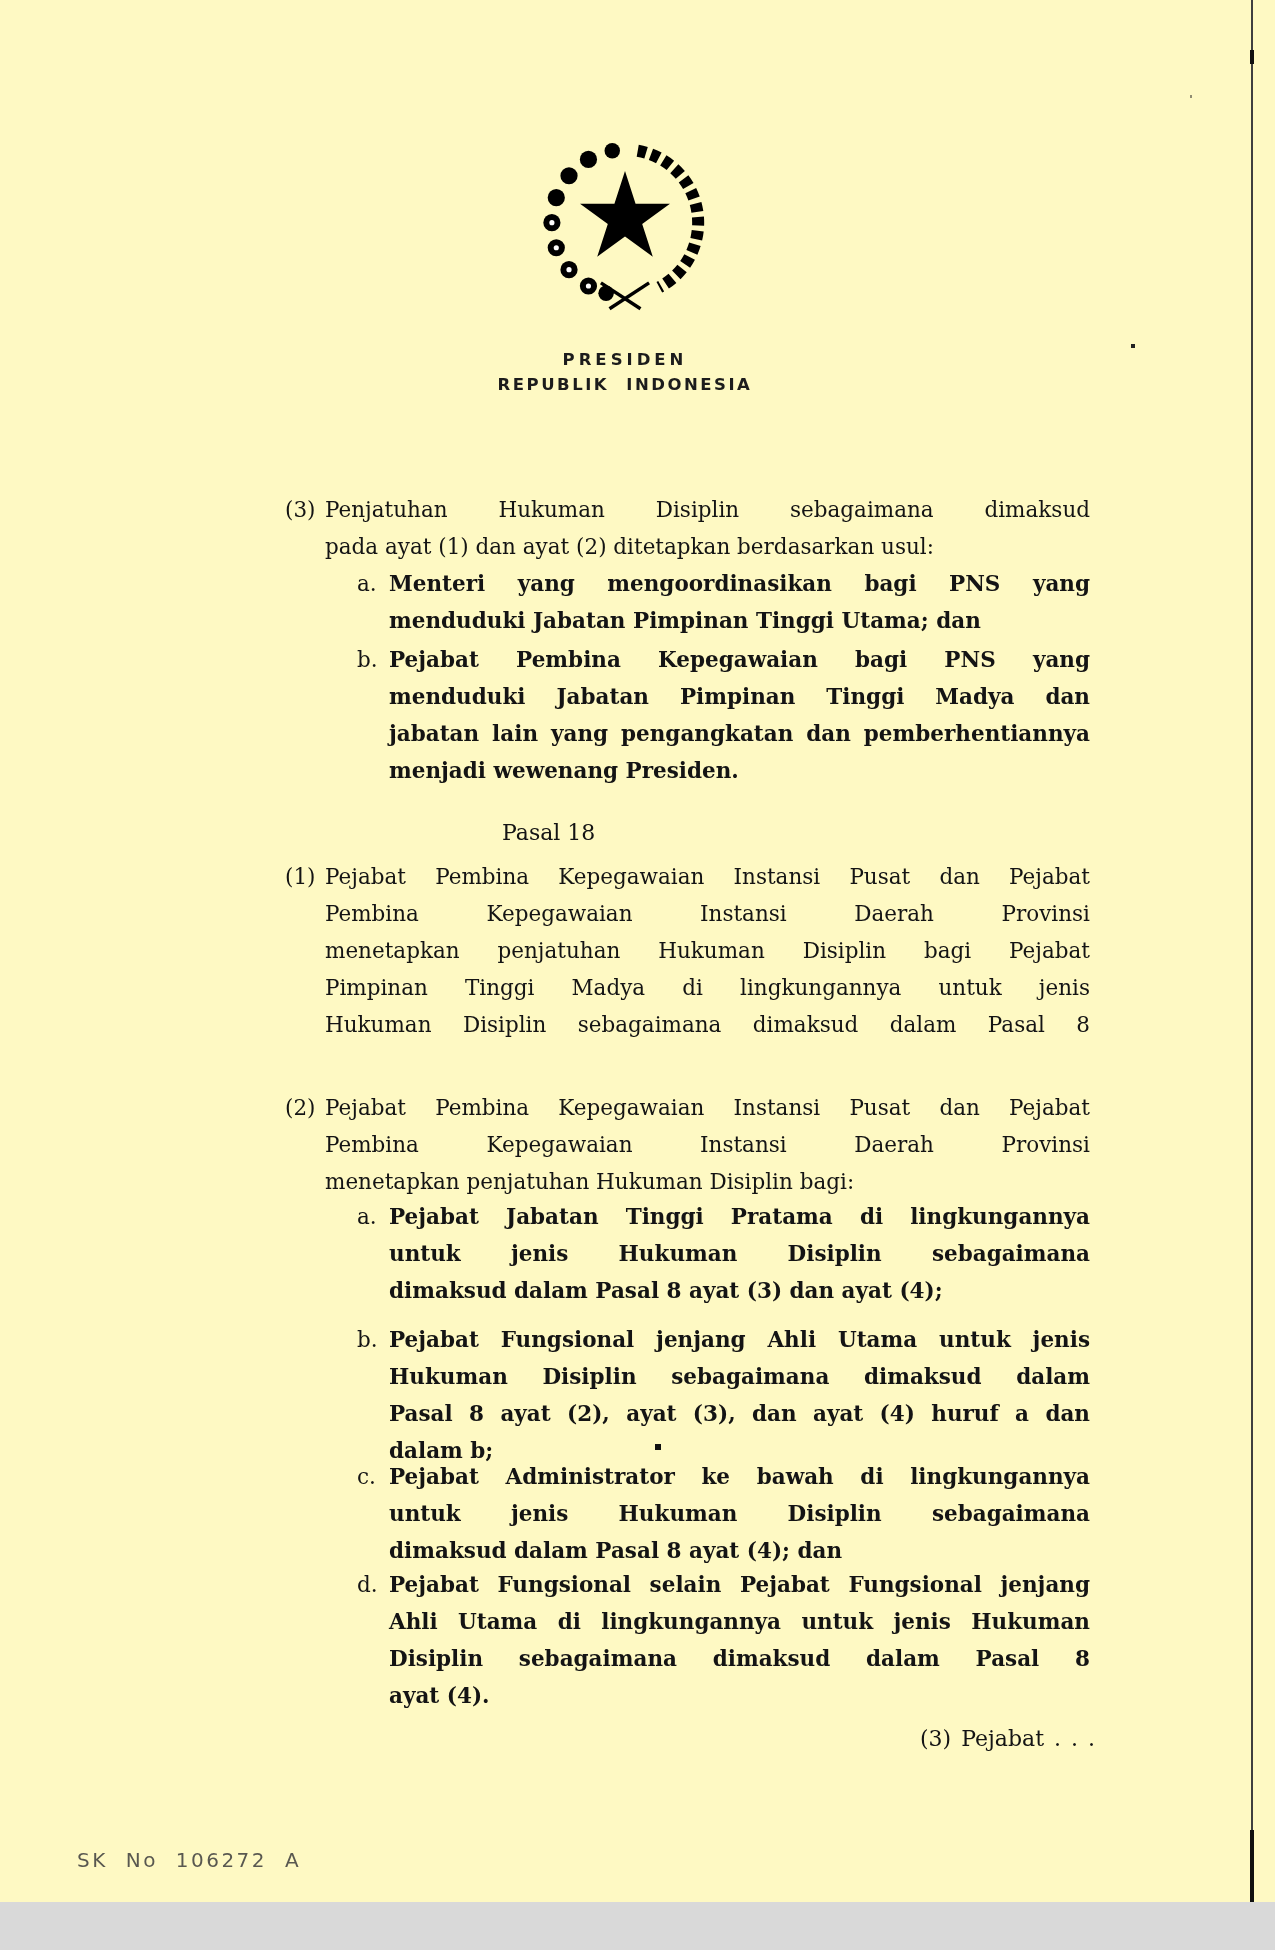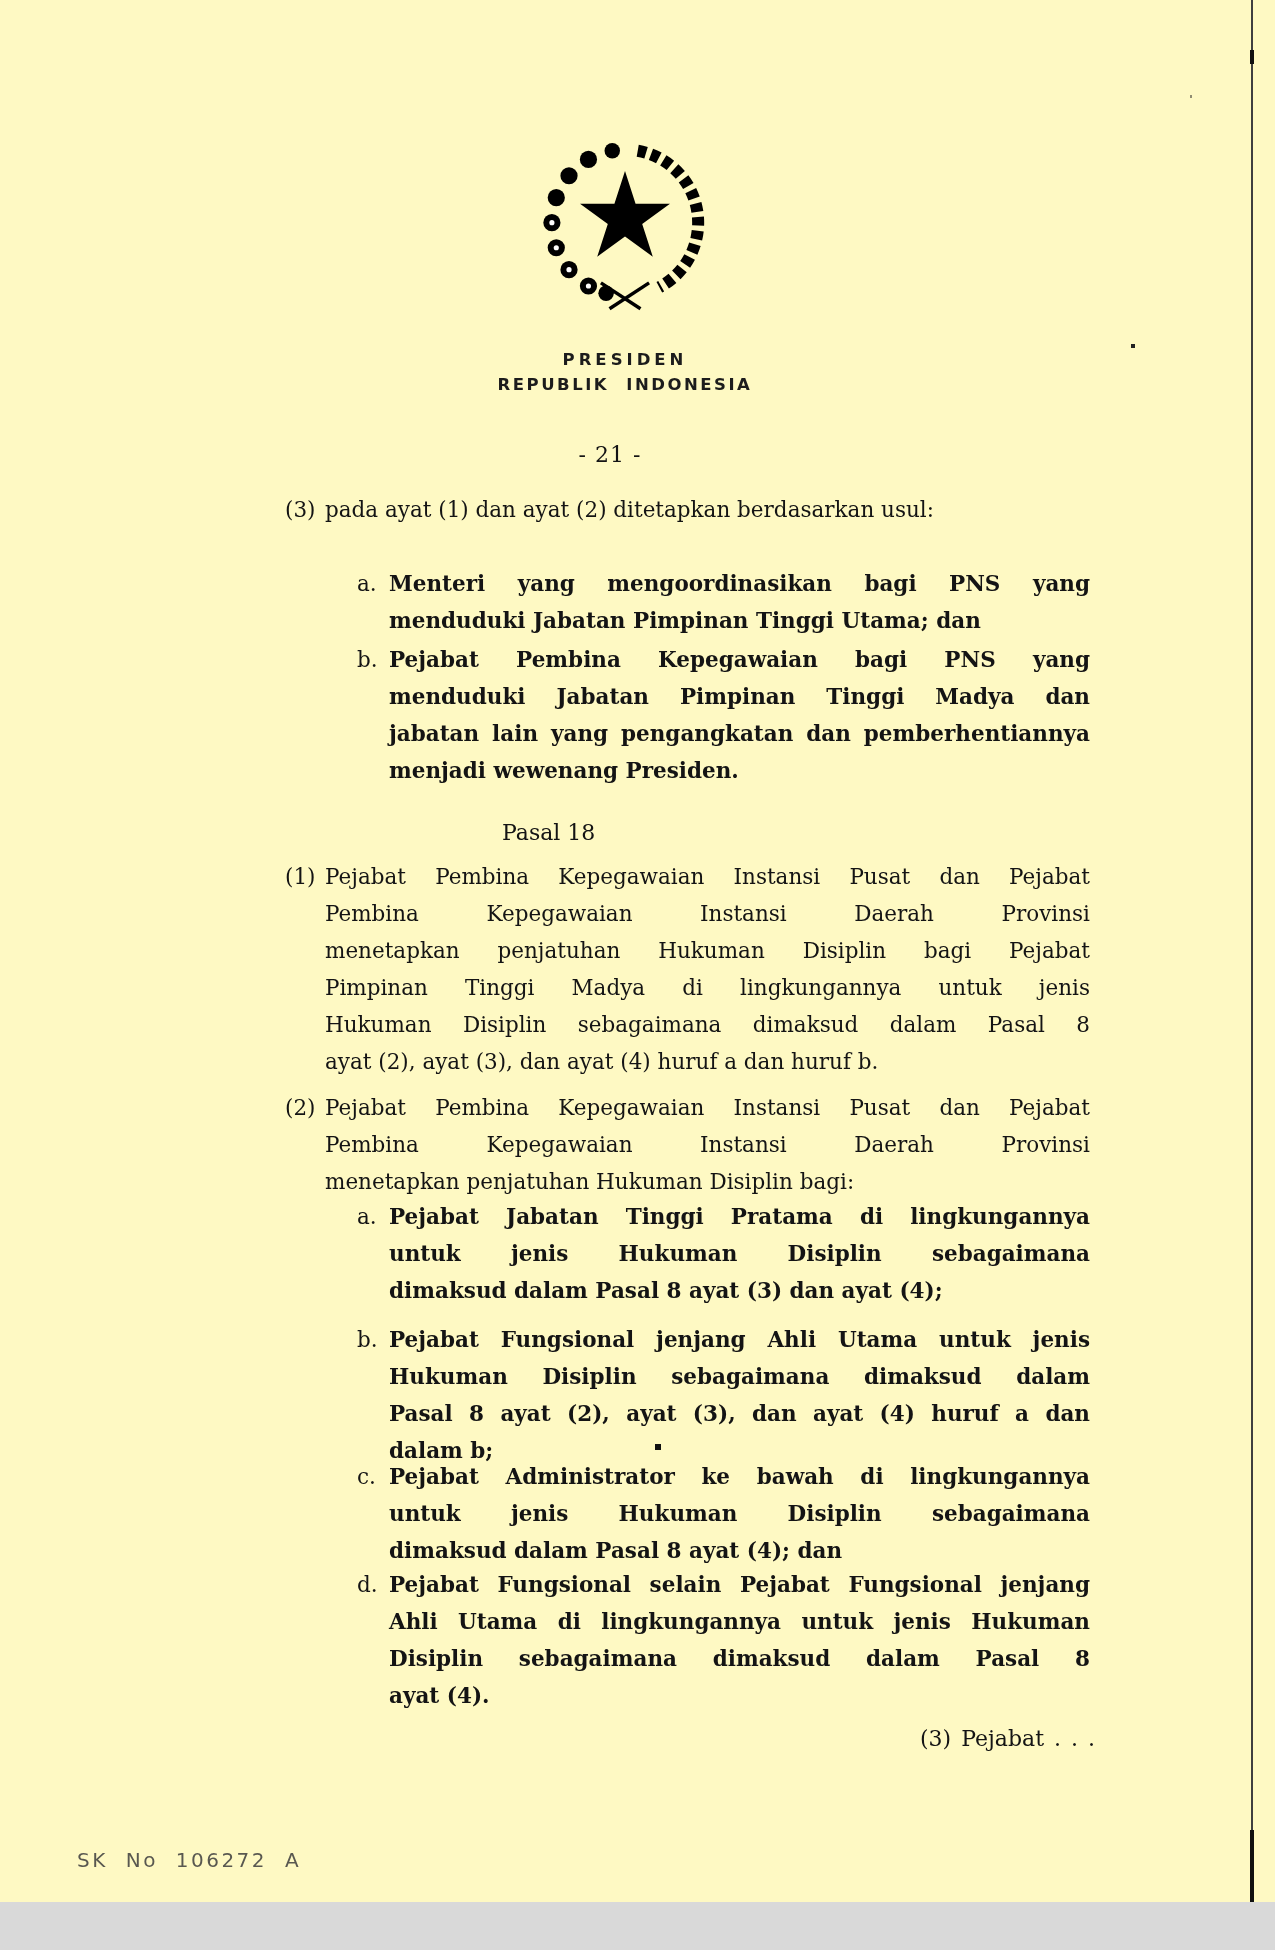--- a/index.html
+++ b/index.html
@@ -70,25 +70,25 @@
 
     <g stroke="#000" stroke-width="4">
       <line x1="82" y1="200" x2="128" y2="170"></line>
       <line x1="118" y1="200" x2="72" y2="170"></line>
     </g>
   </svg>
 
   <div class="hdr hdr-line1">PRESIDEN</div>
   <div class="hdr hdr-line2">REPUBLIK INDONESIA</div>
 
-  <div class="pagenum">- 21 -</div>
 
   <div class="clause" style="top:491px">
     <div class="cnum">(3)</div>
     <div class="cbody">
+        <div class="jline">Penjatuhan Hukuman Disiplin sebagaimana dimaksud</div>
         <div class="jline last">pada ayat (1) dan ayat (2) ditetapkan berdasarkan usul:</div>
       </div>
   </div>
   <div class="item" style="top:565px">
     <div class="iletter">a.</div>
     <div class="ibody">
         <div class="jline">Menteri yang mengoordinasikan bagi PNS yang</div>
         <div class="jline last">menduduki Jabatan Pimpinan Tinggi Utama; dan</div>
       </div>
   </div>
@@ -105,21 +105,20 @@
   <div class="pasal">Pasal 18</div>
 
   <div class="clause" style="top:858px">
     <div class="cnum">(1)</div>
     <div class="cbody">
         <div class="jline">Pejabat Pembina Kepegawaian Instansi Pusat dan Pejabat</div>
         <div class="jline">Pembina Kepegawaian Instansi Daerah Provinsi</div>
         <div class="jline">menetapkan penjatuhan Hukuman Disiplin bagi Pejabat</div>
         <div class="jline">Pimpinan Tinggi Madya di lingkungannya untuk jenis</div>
         <div class="jline">Hukuman Disiplin sebagaimana dimaksud dalam Pasal 8</div>
-        <div class="jline last">ayat (2), ayat (3), dan ayat (4) huruf a dan huruf b.</div>
       </div>
   </div>
 
   <div class="clause" style="top:1089px">
     <div class="cnum">(2)</div>
     <div class="cbody">
         <div class="jline">Pejabat Pembina Kepegawaian Instansi Pusat dan Pejabat</div>
         <div class="jline">Pembina Kepegawaian Instansi Daerah Provinsi</div>
         <div class="jline last">menetapkan penjatuhan Hukuman Disiplin bagi:</div>
       </div>

